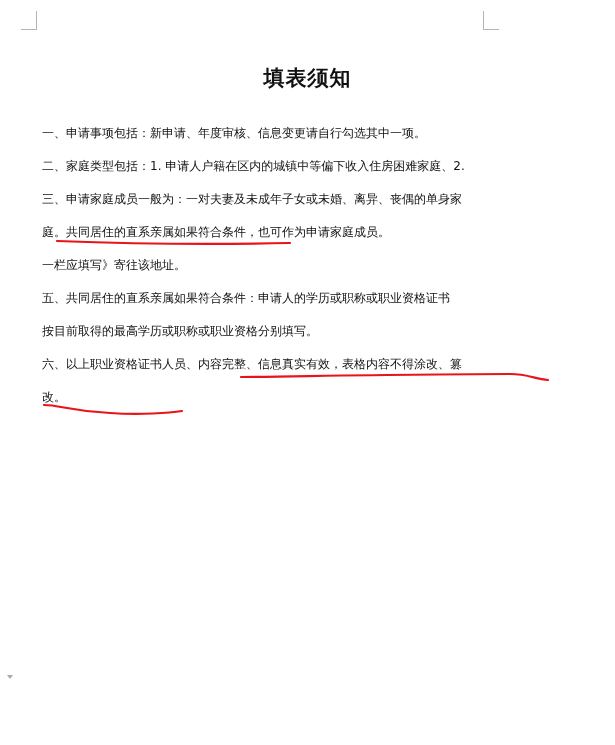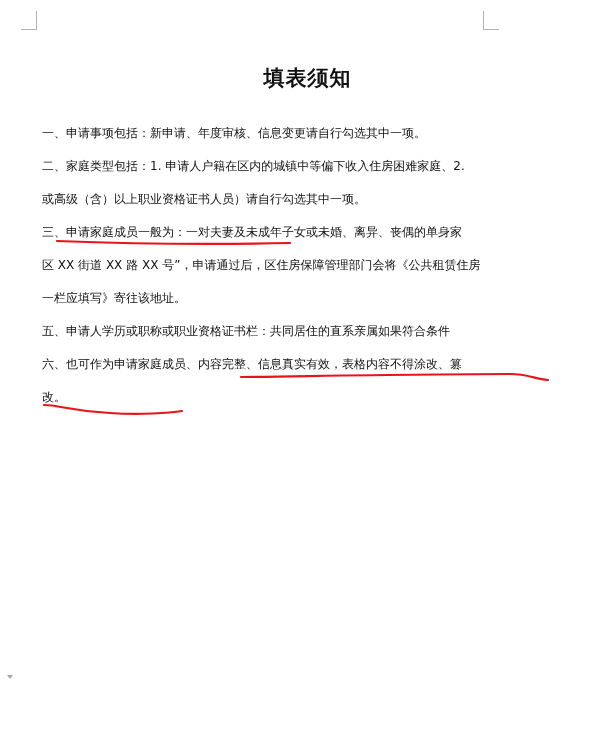--- a/index.html
+++ b/index.html
@@ -20,26 +20,26 @@
 <body>
 
 <div class="corner tl"></div>
 <div class="corner tr"></div>
 
 <div class="title">填表须知</div>
 
 <div class="para" style="top:117px;">
   <div class="line">一、申请事项包括：新申请、年度审核、信息变更请自行勾选其中一项。</div>
   <div class="line">二、家庭类型包括：1. 申请人户籍在区内的城镇中等偏下收入住房困难家庭、2.</div>
-  <div class="line">或高级（含）以上职业资格证书人员）请自行勾选其中一项。</div>
   <div class="line">三、申请家庭成员一般为：一对夫妻及未成年子女或未婚、离异、丧偶的单身家</div>
-  <div class="line">区 XX 街道 XX 路 XX 号”，申请通过后，区住房保障管理部门会将《公共租赁住房</div>
+  <div class="line">庭。共同居住的直系亲属如果符合条件，也可作为申请家庭成员。</div>
   <div class="line">一栏应填写》寄往该地址。</div>
-  <div class="line">五、申请人学历或职称或职业资格证书栏：共同居住的直系亲属如果符合条件</div>
-  <div class="line">六、也可作为申请家庭成员、内容完整、信息真实有效，表格内容不得涂改、篡</div>
+  <div class="line">五、共同居住的直系亲属如果符合条件：申请人的学历或职称或职业资格证书</div>
+  <div class="line">按目前取得的最高学历或职称或职业资格分别填写。</div>
+  <div class="line">六、以上职业资格证书人员、内容完整、信息真实有效，表格内容不得涂改、篡</div>
   <div class="line">改。</div>
 </div>
 
 <svg class="ul" style="left:0;top:0;" width="615" height="745">
   <path d="M57 241 C 110 243, 200 245, 290 243" stroke="#e8141a" stroke-width="2.2" fill="none" stroke-linecap="round"></path>
   <path d="M241 377 C 320 376, 420 374, 510 374 C 528 374, 535 379, 548 380" stroke="#e8141a" stroke-width="2.2" fill="none" stroke-linecap="round"></path>
   <path d="M44 405 C 60 405, 70 411, 110 413 C 140 415, 170 413, 182 411" stroke="#e8141a" stroke-width="2.2" fill="none" stroke-linecap="round"></path>
 </svg>
 
 <div class="marker"></div>

